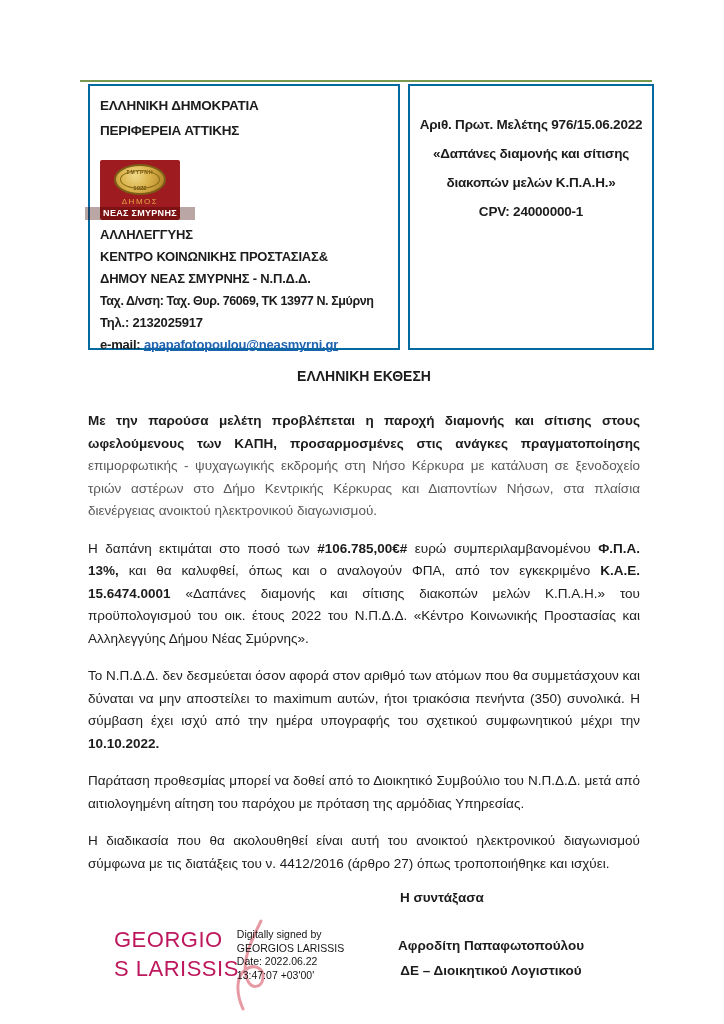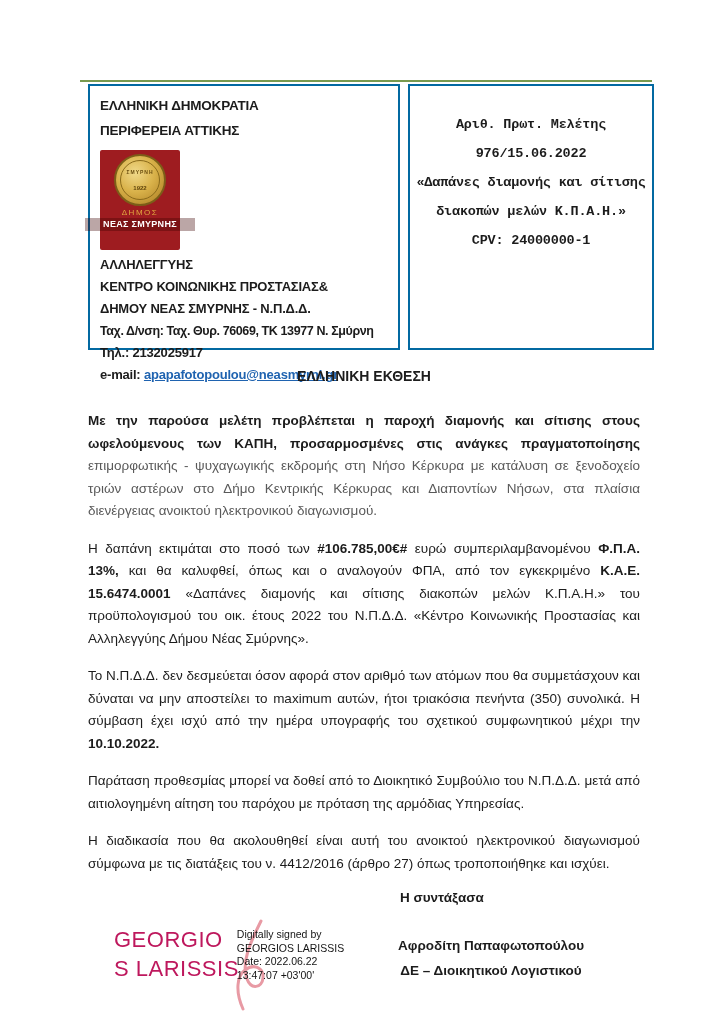--- a/index.html
+++ b/index.html
@@ -10,23 +10,23 @@
     overflow:hidden;
   }
   
   .top-rule { position:absolute; left:80px; top:80px; width:572px; height:2px; background:#78994e; }
   .hcell { position:absolute; top:84px; border:2px solid #0369a1; background:#fff; }
   .hcell.left  { left:88px;  width:312px; height:266px; padding:7px 10px 6px 10px; }
   .hcell.right { left:408px; width:246px; height:266px; padding-top:24px; text-align:center; }
   .hl { font-weight:700; font-size:13px; line-height:22px; letter-spacing:-0.2px; white-space:nowrap; }
   .hl.top { font-size:13.5px; line-height:25px; }
   .hl a { color:#1f63b0; text-decoration:underline; font-weight:700; }
-  .rl { font-weight:700; font-size:13.5px; line-height:29px; letter-spacing:-0.2px;font-family:Liberation Mono, monospace; }
+  .rl { font-weight:700; font-size:13.5px; line-height:29px; letter-spacing:-0.2px; }
   
-  .logo { width:80px; height:100px; background:#9e1c20; border-radius:2px; margin:7px 0 4px 0;
+  .logo { width:80px; height:60px; background:#9e1c20; border-radius:2px; margin:17px 0 4px 0;
           display:flex; flex-direction:column; align-items:center; padding-top:4px; }
   .coin { width:52px; height:52px; border-radius:50%;
           background:radial-gradient(circle at 40% 35%, #f0d98a 0%, #d9b24a 45%, #a8791f 100%);
           border:2px solid #7c5d18; position:relative;
           display:flex; flex-direction:column; align-items:center; justify-content:center; }
   .coin-ring { position:absolute; inset:4px; border:1px solid #8a6a1a; border-radius:50%; }
   .coin-text { font-size:5px; color:#6b4e0f; letter-spacing:1px; font-weight:700; }
   .coin-year { font-size:6px; color:#5e430c; font-weight:700; margin-top:10px; }
   .logo-cap1 { color:#e2a93f; font-size:8px; letter-spacing:1.5px; margin-top:2px; line-height:9px; }
   .logo-cap2 { color:#ffffff; font-size:9px; font-weight:700; letter-spacing:0.3px;

